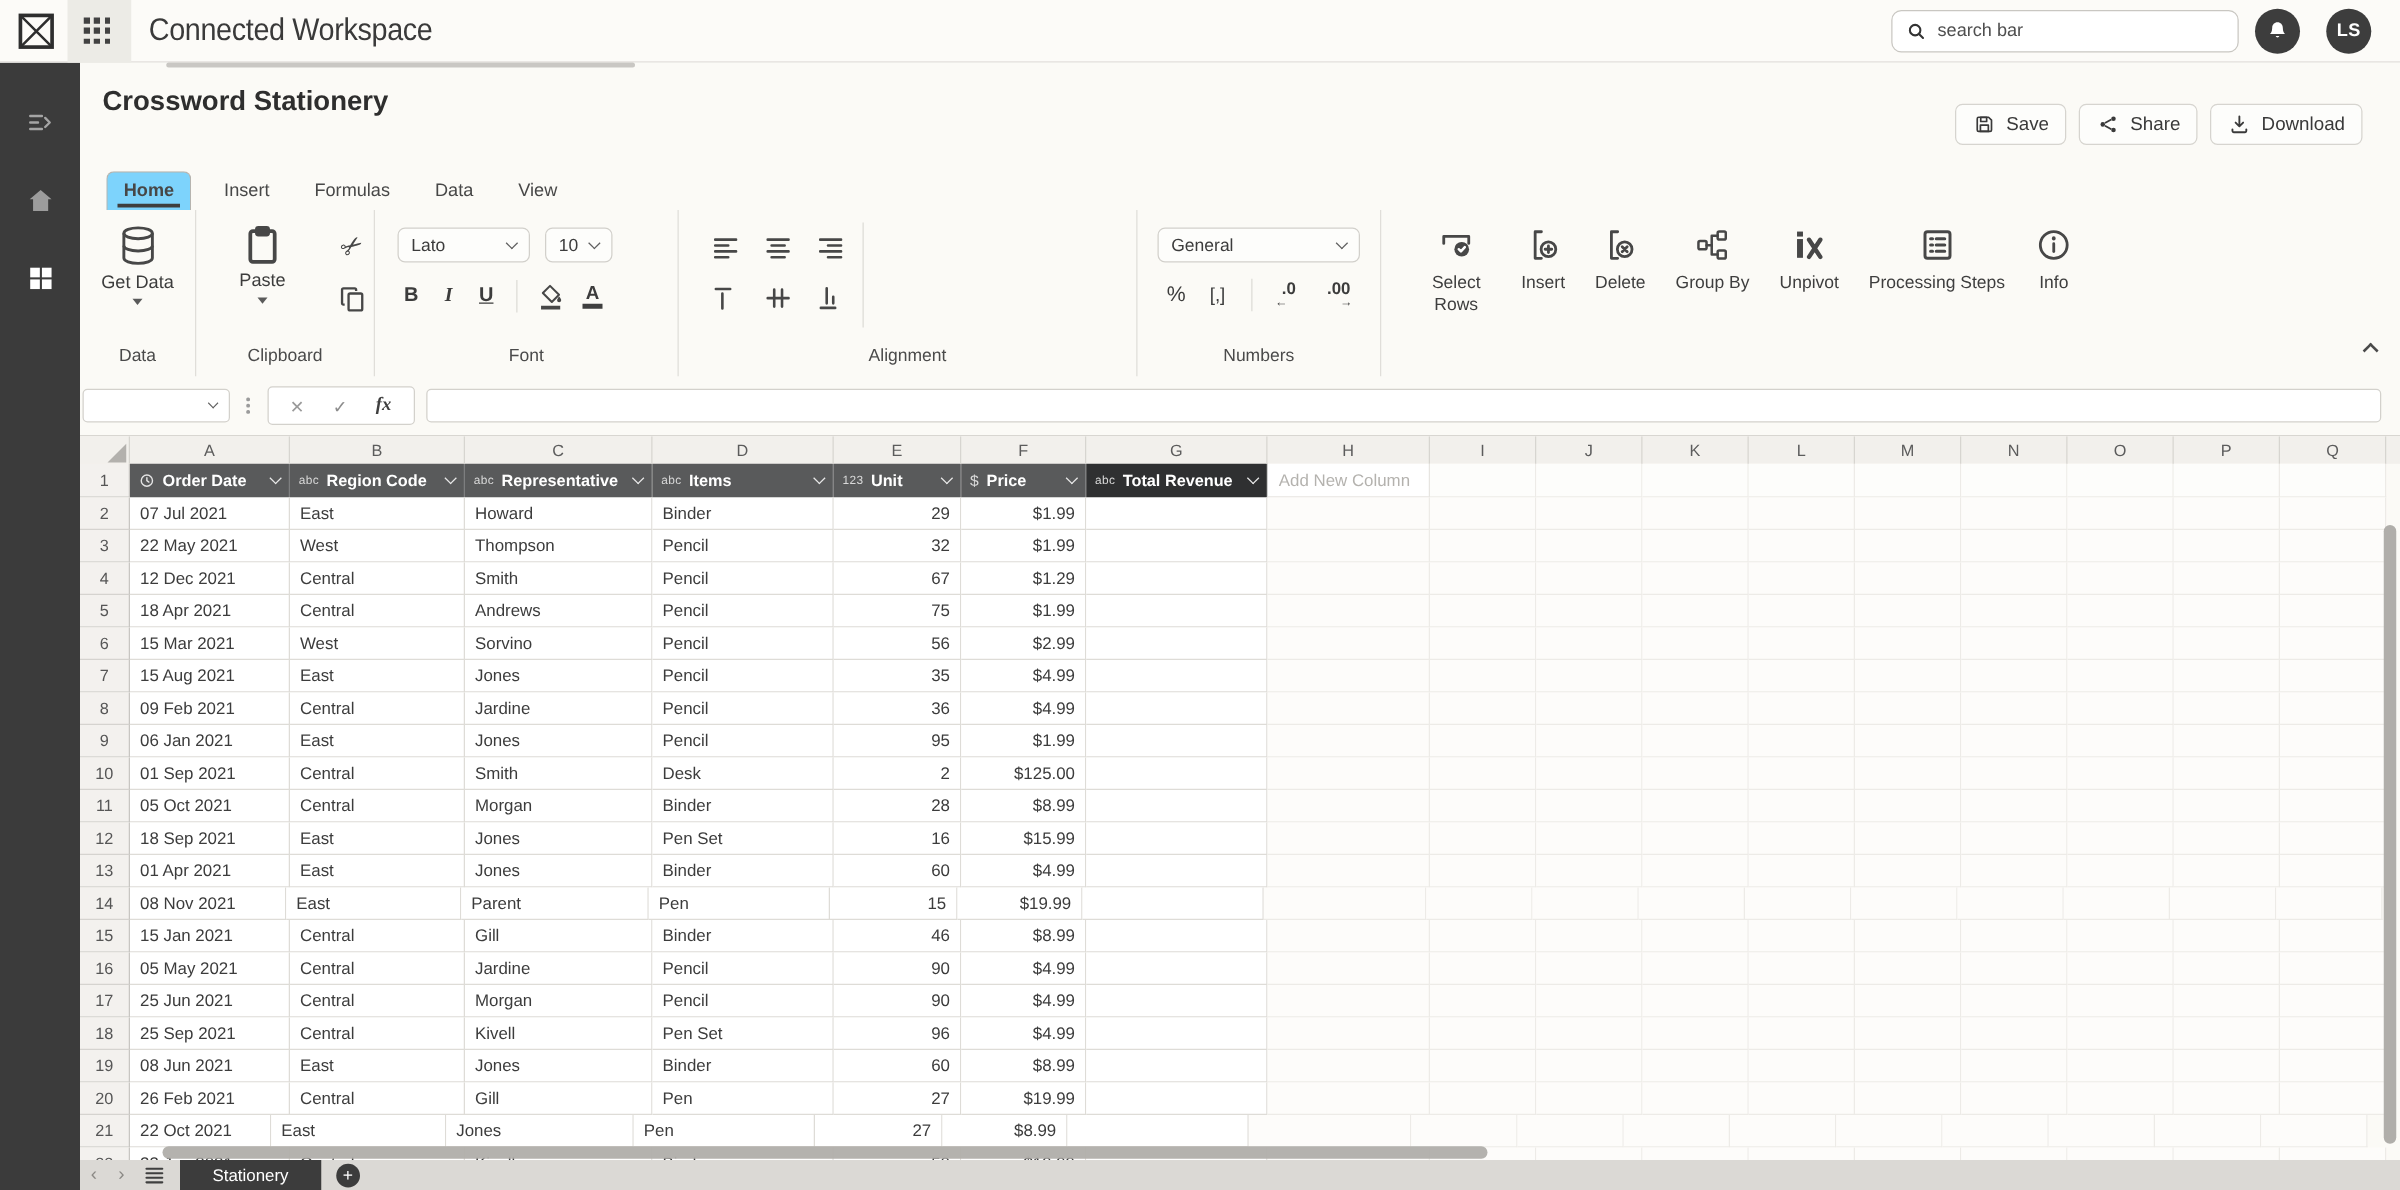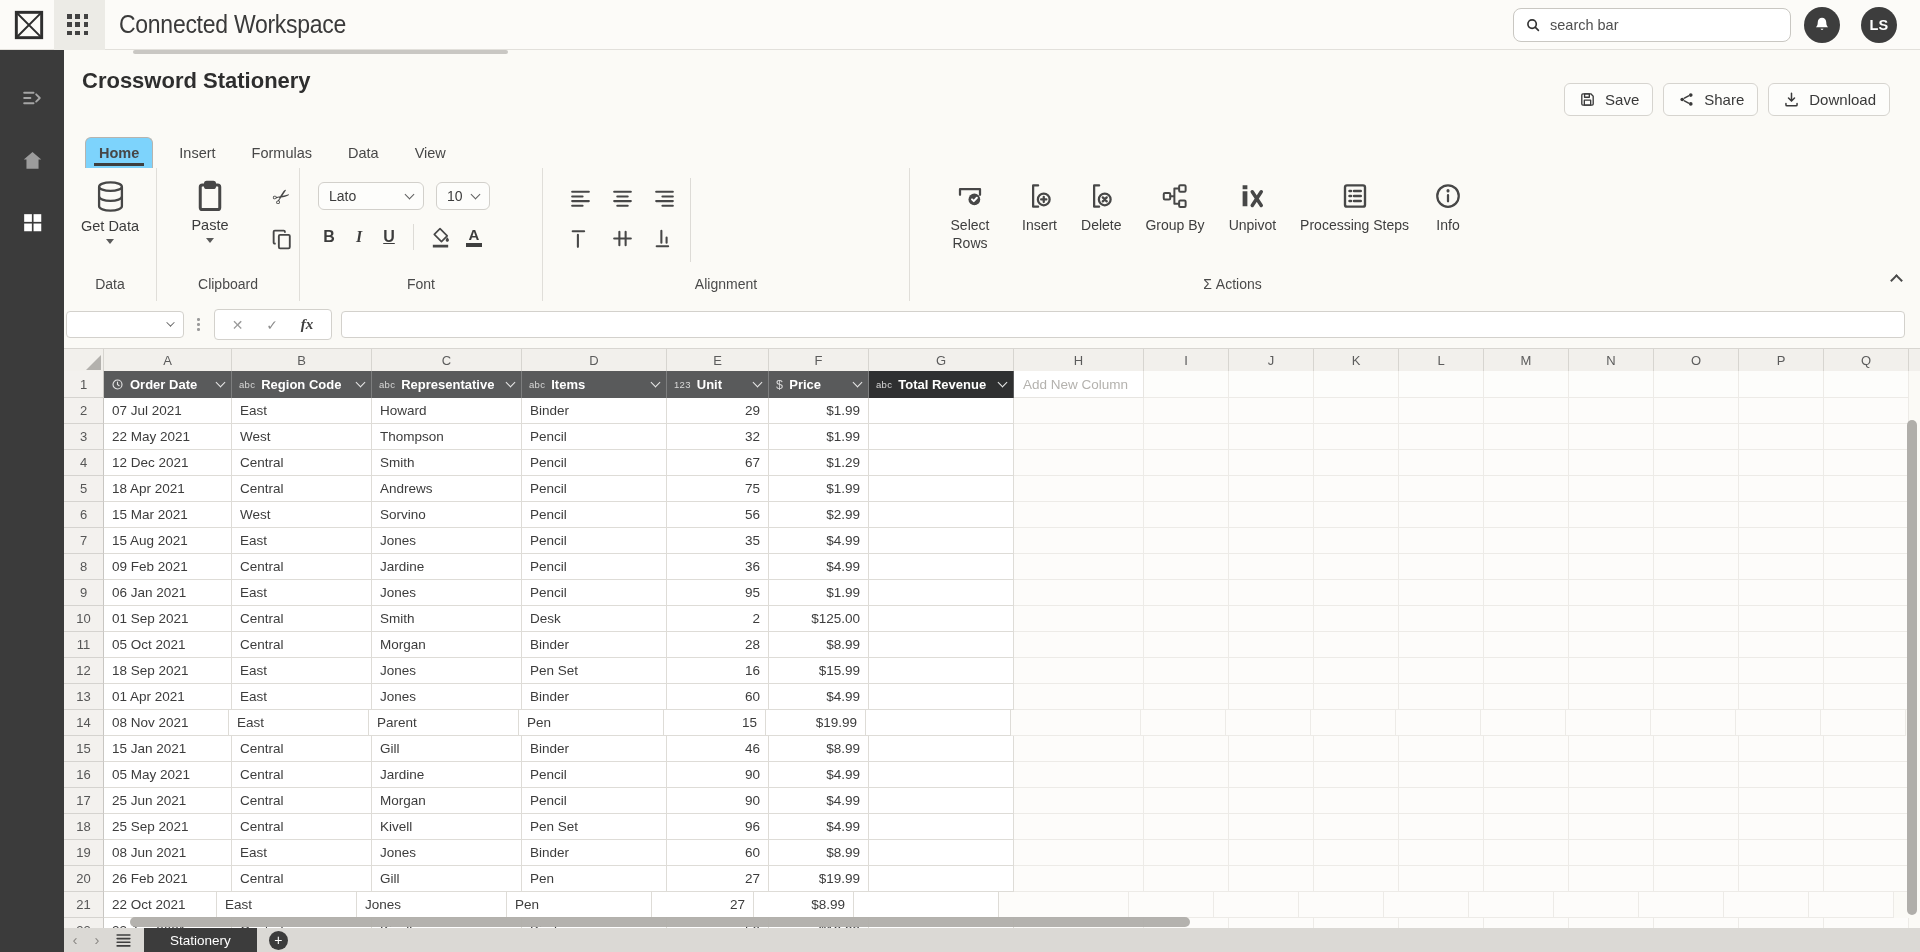--- a/index.html
+++ b/index.html
@@ -369,20 +369,40 @@
                   <path d="M4.5 19.5h11M9 4.5V16M14 11v5"></path>
                 </svg>
             </span>
           </button>
         </div>
         <span class="vdiv tall"></span>
       </div>
       <div class="glabel">Alignment</div>
     </div>
 
+    <div class="rgroup g-num">
+      <div class="select sel-general">
+        <span>General</span>
+          <span class="chev"></span>
+      </div>
+      <div class="btnrow" style="padding-left:16px">
+        <button class="fmt" style="font-weight:400;font-size:17px">%</button>
+        <button class="fmt" style="font-weight:400;font-size:15px;width:36px">[,]</button>
+        <span class="vdiv"></span>
+        <button class="decbtn">
+          <span>.0</span>
+          <span class="dar">←</span>
+        </button>
+        <button class="decbtn">
+          <span>.00</span>
+          <span class="dar r">→</span>
+        </button>
+      </div>
+      <div class="glabel">Numbers</div>
+    </div>
 
     <div class="rgroup g-act">
       <div class="actitems">
           <div class="ract ract-select-rows">
             <span style="display:flex">
               <svg viewBox="0 0 24 24" width="30" height="30" fill="none" stroke="#474747" stroke-width="1.8" stroke-linecap="round" stroke-linejoin="round">
                 <path d="M4 11V6.5h16V11"></path>
                 <circle cx="15.5" cy="14.7" r="4.7" fill="#474747" stroke="none"></circle>
                 <path d="m13.6 14.7 1.4 1.4 2.5-2.7" stroke="#fff" stroke-width="1.6"></path>
               </svg>
@@ -443,21 +463,20 @@
             <span style="display:flex">
               <svg viewBox="0 0 24 24" width="30" height="30" fill="none" stroke="#474747" stroke-width="1.8" stroke-linecap="round" stroke-linejoin="round">
                 <circle cx="12" cy="12" r="8.6"></circle>
                 <path d="M12 11.2v5"></path>
                 <path d="M12 7.6v.3" stroke-width="2.4"></path>
               </svg>
             </span>
             <span class="rlabel">Info</span>
           </div>
         </div>
-      <div class="glabel">Σ Actions</div>
     </div>
 
   </div>
 
   <span class="collapse-chev">
       <i></i>
     </span>
 
   <div class="fbar">
     <div class="namebox">

